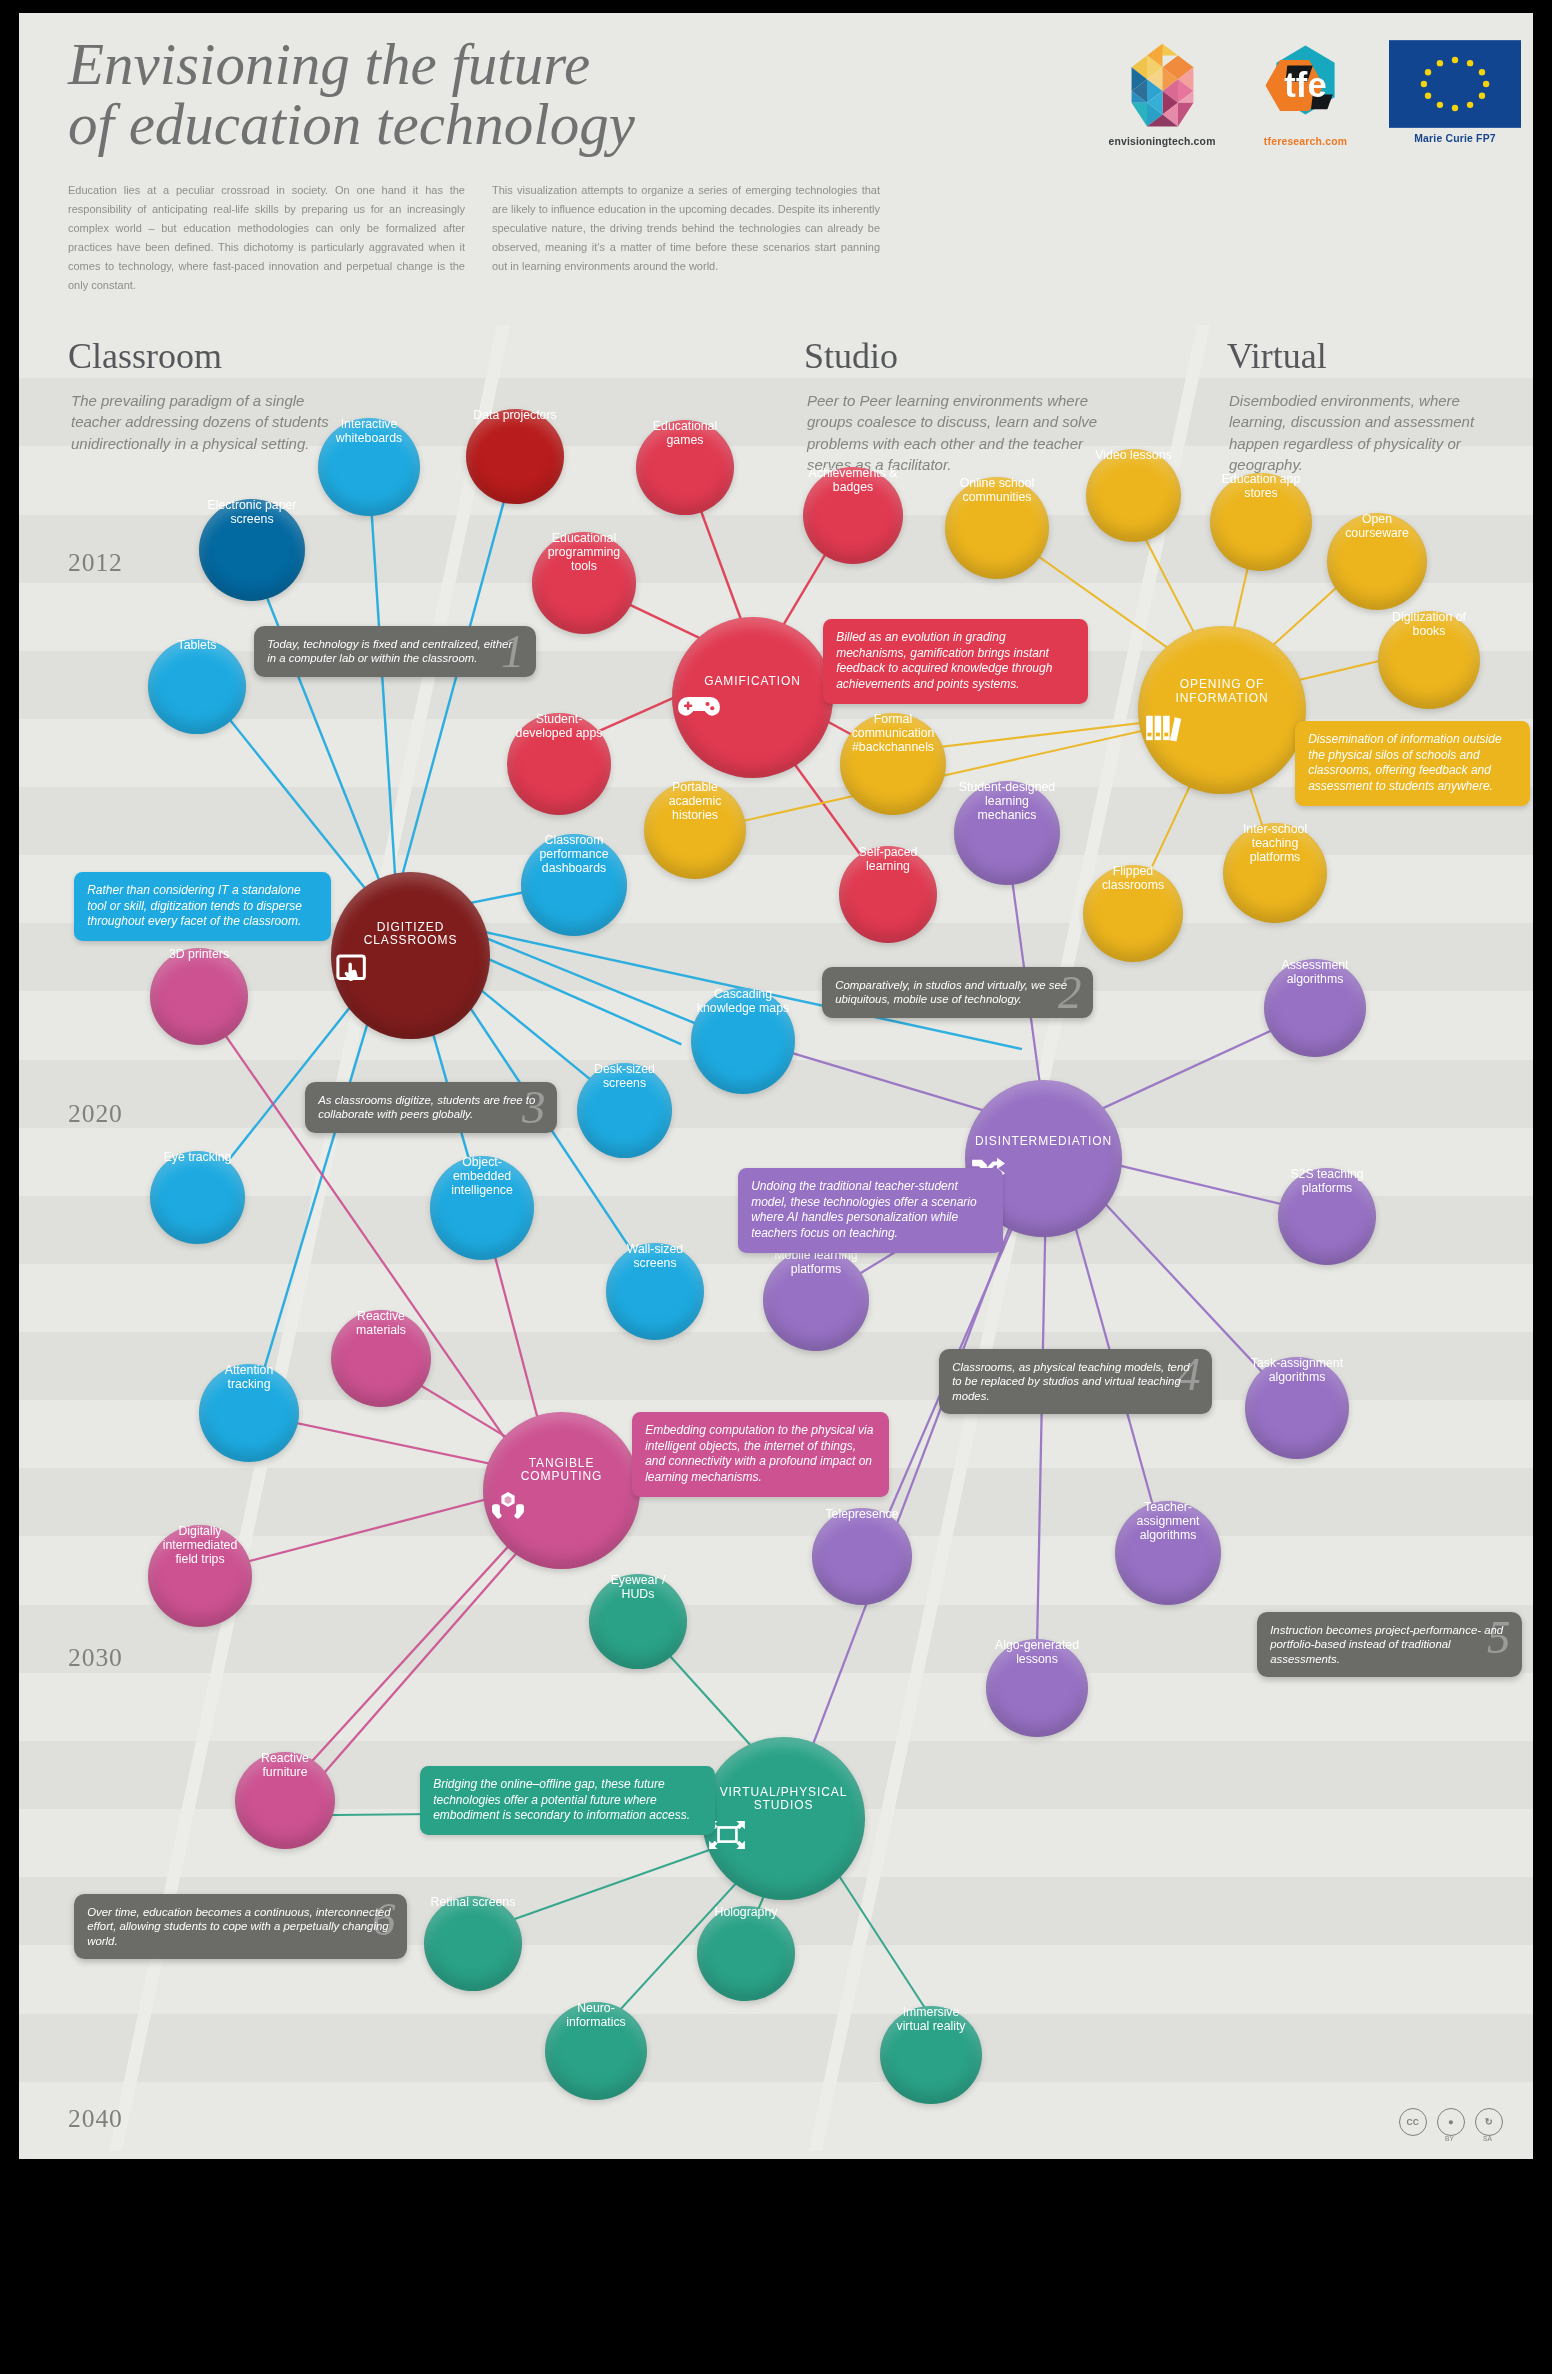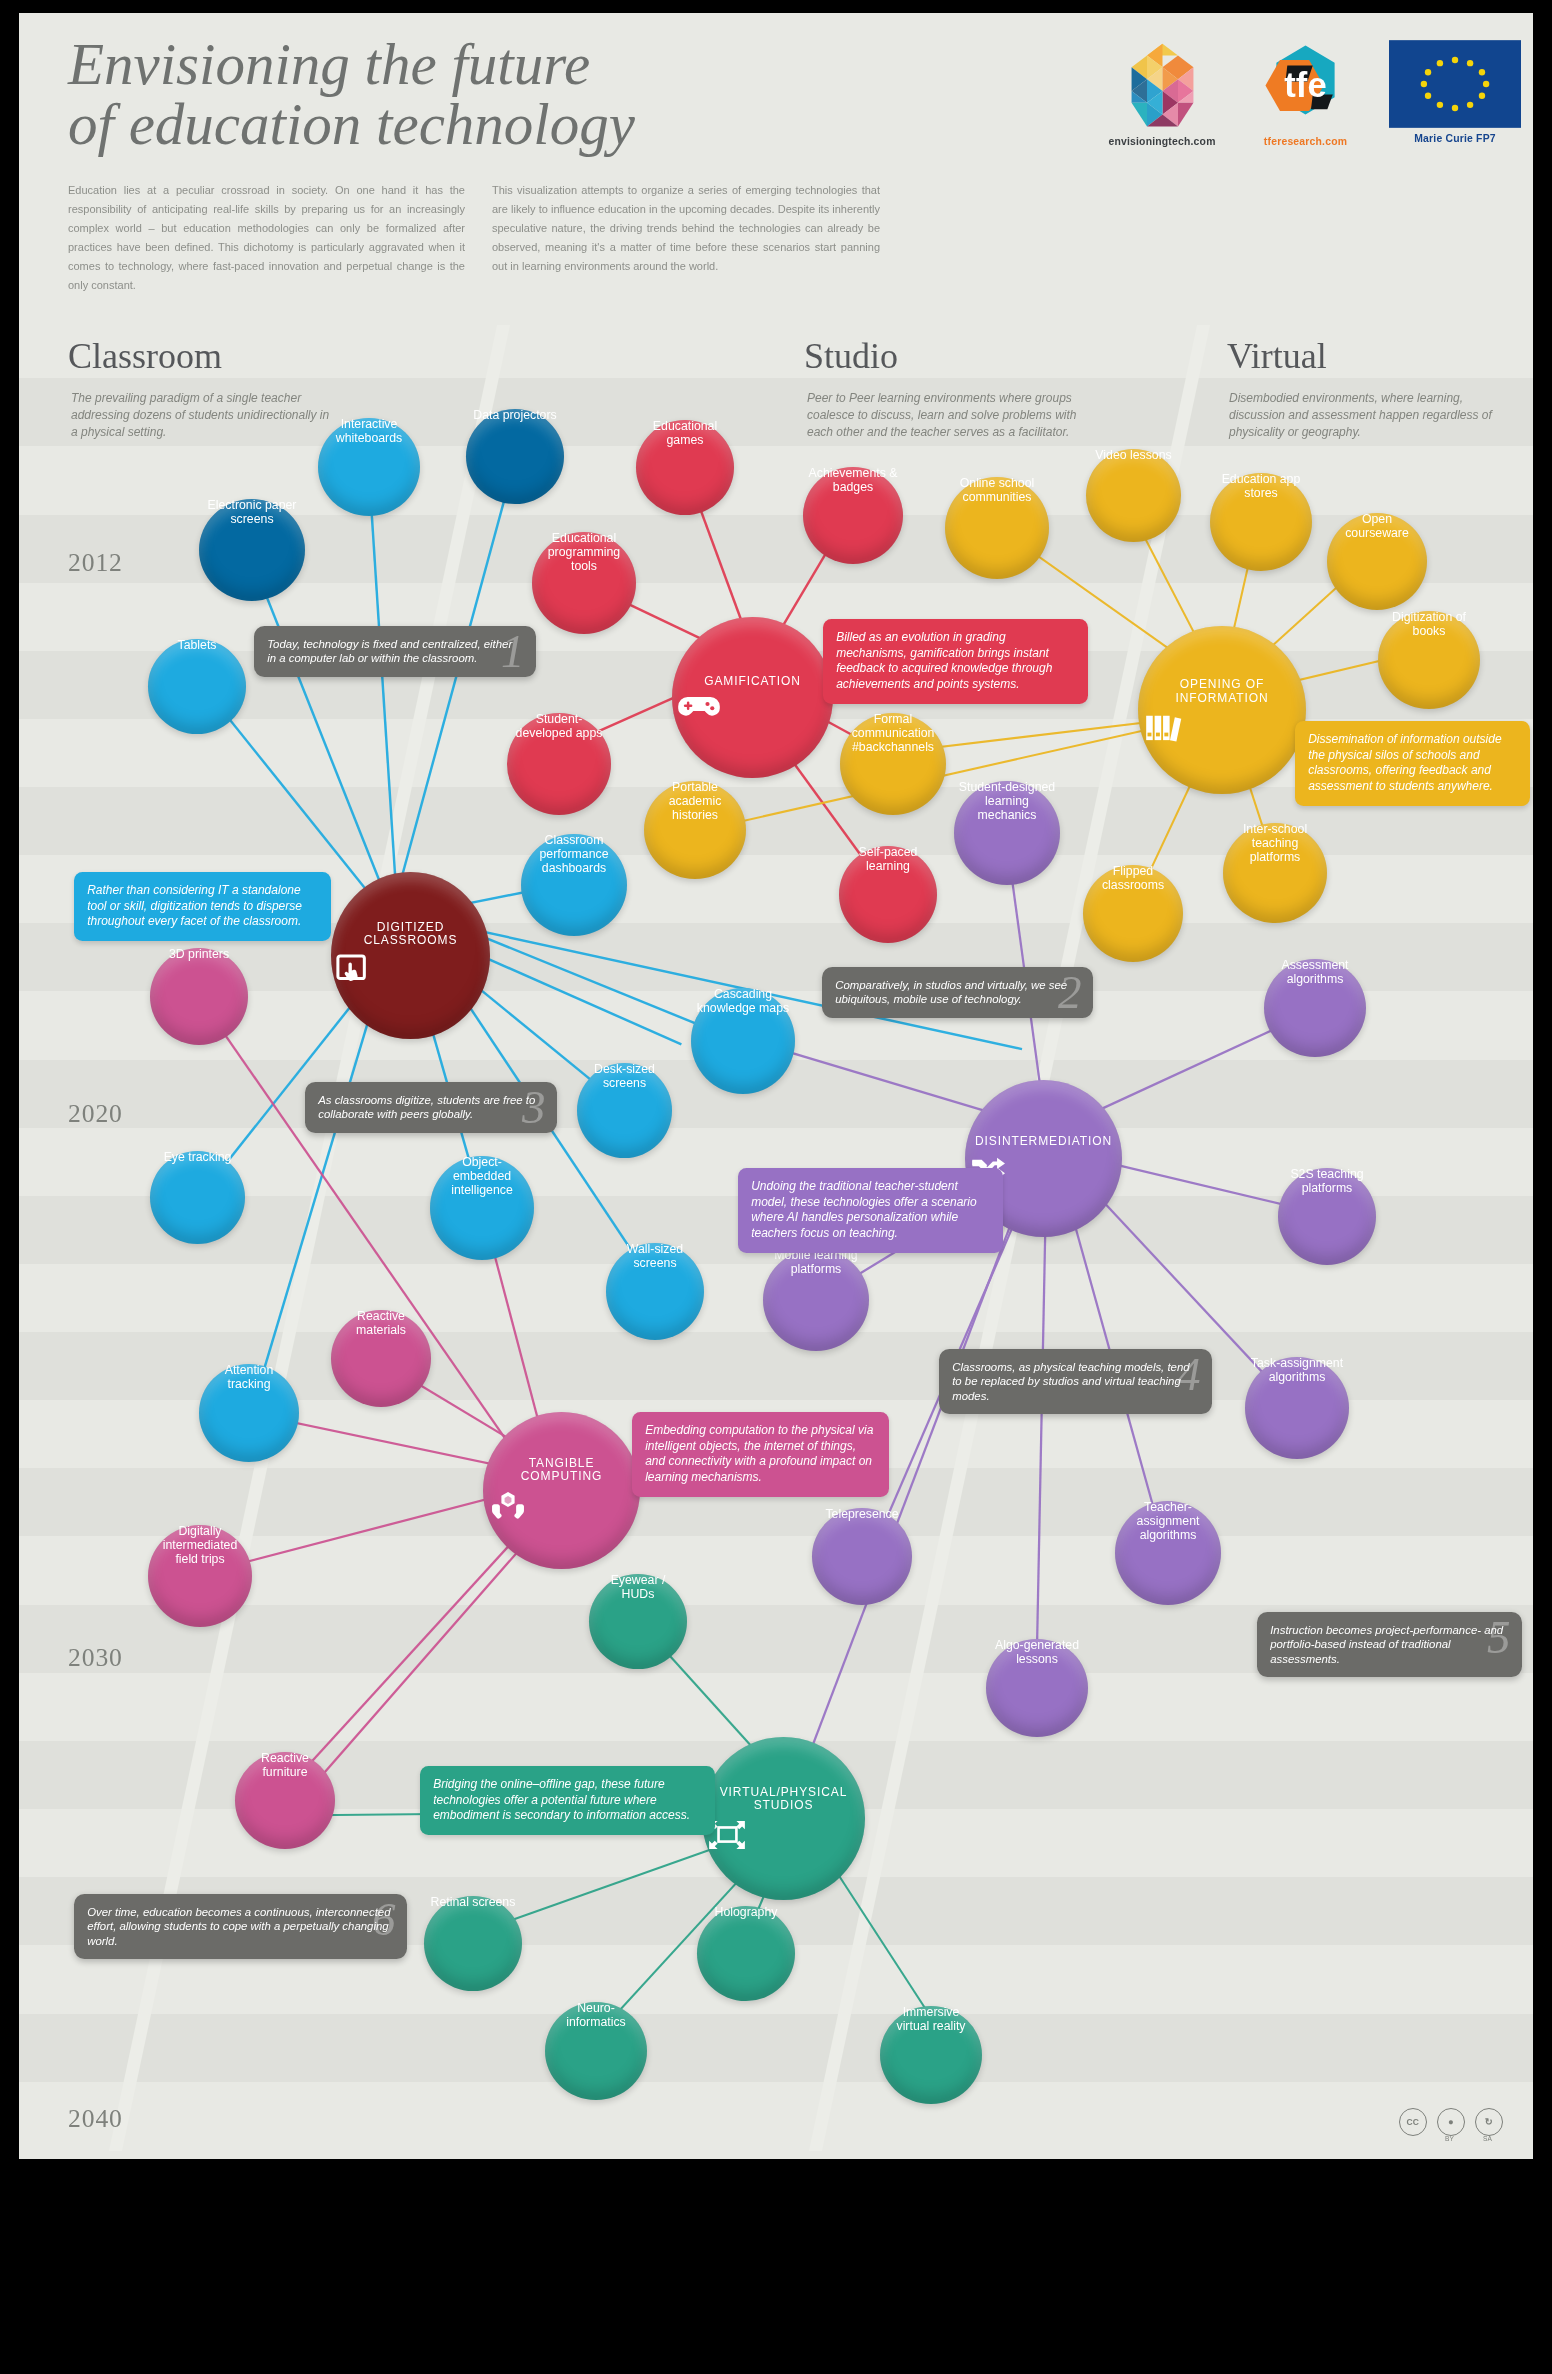--- a/index.html
+++ b/index.html
@@ -15,21 +15,21 @@
   #intro2{left:473px;width:388px;}
   
   .logo{position:absolute;text-align:center;}
   .logocap{font-size:10.4px;font-weight:bold;margin-top:5.7px;letter-spacing:0.2px;}
   #logo1{left:1058px;top:26.5px;width:170px;}
   #logo2{left:1211px;top:26.5px;width:151px;}
   #logo3{left:1353px;top:26.5px;width:166px;}
   .hexwrap{width:91px;height:91px;margin:0 auto;position:relative;}
   
   .colhead{position:absolute;font-family:"Liberation Serif",serif;font-size:36px;color:#55575a;}
-  .coldesc{position:absolute;font-size:12px;font-style:italic;line-height:1.42;color:#83857f;}
+  .coldesc{position:absolute;font-size:15px;font-style:italic;line-height:1.42;color:#83857f;}
   
   .year{position:absolute;font-family:"Liberation Serif",serif;font-size:25.6px;color:#7e817c;letter-spacing:0.9px;}
   
   .node{position:absolute;border-radius:50%;display:flex;justify-content:center;
         text-align:center;color:#fff;line-height:1.12;box-sizing:border-box;
         box-shadow:inset 0 -8.5px 15px rgba(0,0,0,.17), inset 0 8.5px 13.2px rgba(255,255,255,.22), 0 2.8px 6.6px rgba(0,0,0,.16);}
   .node span{display:block;padding:0 4.7px;}
   .small{font-size:12.3px;}
   .hub{flex-direction:column;font-size:12px;letter-spacing:0.9px;}
   .hub .hlabel{padding:0 9.5px;}
@@ -225,21 +225,21 @@
       <line x1="608" y1="2140" x2="805" y2="1925"></line>
       <line x1="768" y1="2035" x2="815" y2="1925"></line>
       <line x1="965" y1="2120" x2="835" y2="1920"></line>
       <line x1="283" y1="1905" x2="760" y2="1900"></line>
     </g>
   </svg>
 
   <div class="node small" style="left:299px;top:405px;width:102px;height:98px;background:#1eaae0">
     <span>Interactive whiteboards</span>
     </div>
-  <div class="node small" style="left:447px;top:396px;width:98px;height:95px;background:#0369a1">
+  <div class="node small" style="left:447px;top:396px;width:98px;height:95px;background:#b91c1c">
     <span>Data projectors</span>
     </div>
   <div class="node small" style="left:180px;top:486px;width:106px;height:102px;background:#0369a1">
     <span>Electronic paper screens</span>
     </div>
   <div class="node small" style="left:129px;top:626px;width:98px;height:95px;background:#1eaae0">
     <span>Tablets</span>
     </div>
   <div class="node small" style="left:502px;top:821px;width:106px;height:102px;background:#1eaae0">
     <span>Classroom performance dashboards</span>

